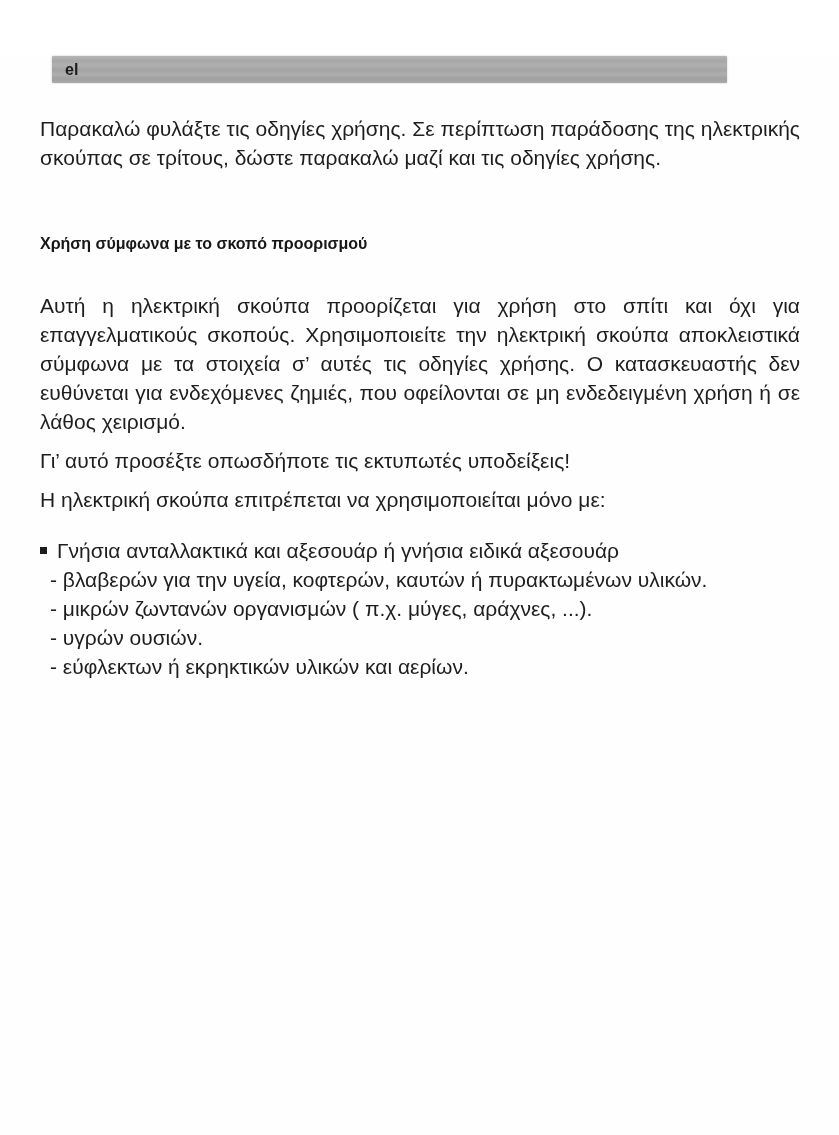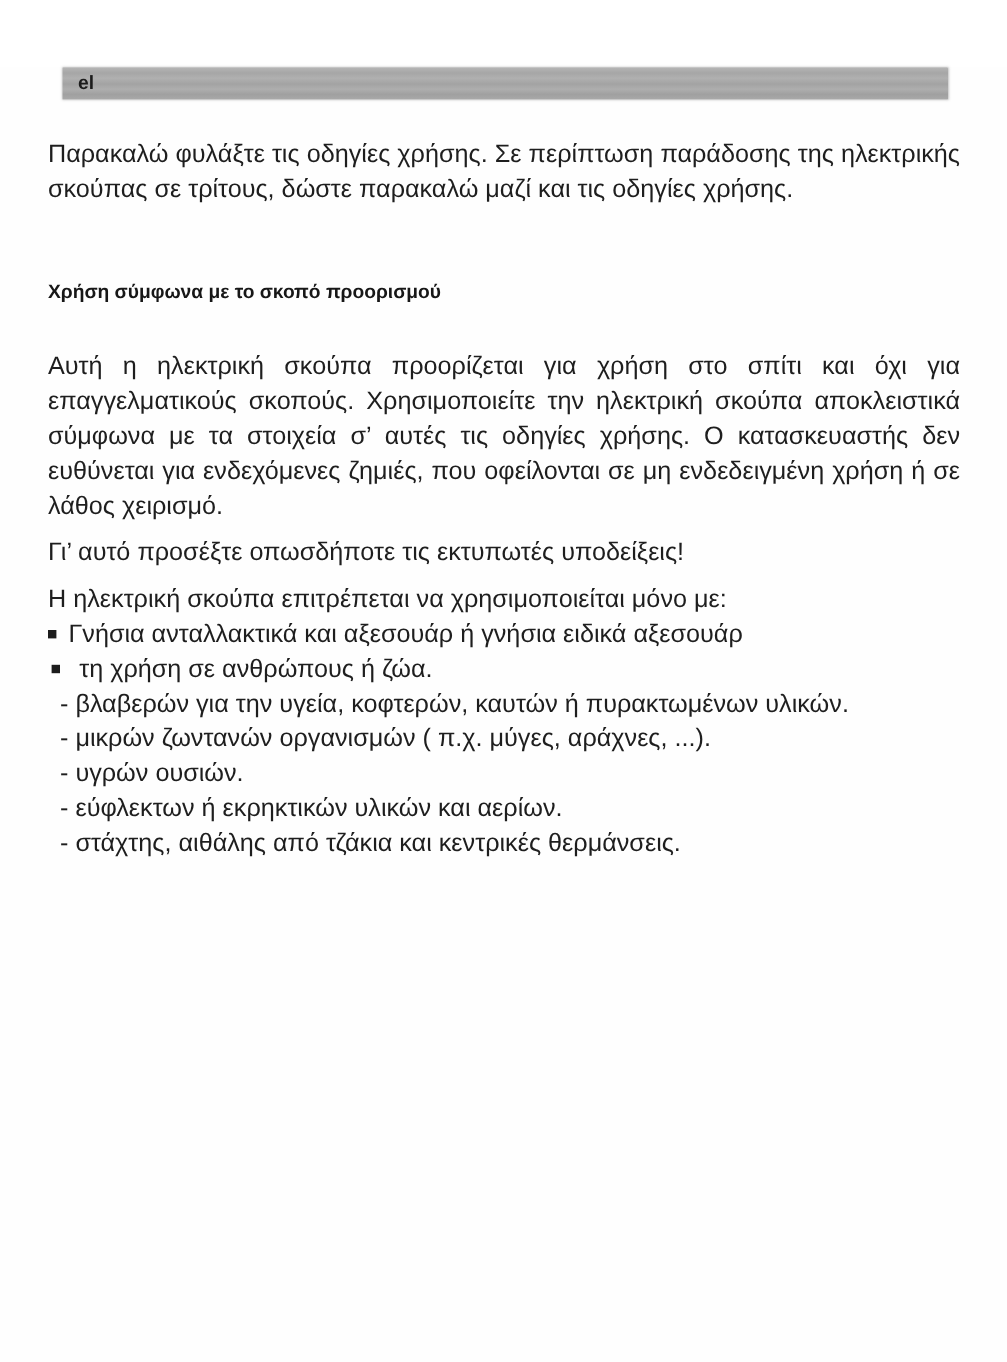--- a/index.html
+++ b/index.html
@@ -13,21 +13,21 @@
     color: #1e1e1e;
   }
   .page {
     width: 839px;
     height: 1135px;
     background: #fefefe;
   }
   
   .lang-bar {
     margin: 56px 0 0 52px;
-    width: 738px;
+    width: 675px;
     height: 27px;
     background: linear-gradient(180deg,
       #b6b6b6 0%, #a6a6a6 18%, #b0b0b0 34%, #a3a3a3 52%,
       #aeaeae 68%, #a0a0a0 84%, #a9a9a9 100%);
     border-radius: 1px;
     display: flex;
     align-items: center;
     box-shadow: 0 0 2px rgba(120,120,120,.45);
   }
   .lang-label {
@@ -60,20 +60,21 @@
     margin-top: 6px;
     font-weight: bold;
     color: #171717;
     text-align: justify;
   }
   
   .sq-item {
     position: relative;
     padding-left: 26px;
     text-align: left;
+    margin-top: 22px;
   }
   .sq-item::before {
     content: "";
     position: absolute;
     left: 3px;
     top: 11px;
     width: 7px;
     height: 7px;
     background: #1c1c1c;
   }
@@ -104,22 +105,20 @@
 
     <p class="para p-use">Αυτή η ηλεκτρική σκούπα προορίζεται για χρήση στο σπίτι και όχι για επαγγελματικούς σκοπούς. Χρησιμοποιείτε την ηλεκτρική σκούπα αποκλειστικά σύμφωνα με τα στοιχεία σ’ αυτές τις οδηγίες χρήσης. Ο κατασκευαστής δεν ευθύνεται για ενδεχόμενες ζημιές, που οφείλονται σε μη ενδεδειγμένη χρήση ή σε λάθος χειρισμό.</p>
 
     <p class="para p-attention">Γι’ αυτό προσέξτε οπωσδήποτε τις εκτυπωτές υποδείξεις!</p>
 
     <p class="para p-permitted">Η ηλεκτρική σκούπα επιτρέπεται να χρησιμοποιείται μόνο με:</p>
 
     <div class="sq-item tight">Γνήσια ανταλλακτικά και αξεσουάρ ή γνήσια ειδικά αξεσουάρ</div>
 
 
-    <div class="sq-item">τη χρήση σε ανθρώπους ή ζώα.</div>
 
     <div class="dash-item">βλαβερών για την υγεία, κοφτερών, καυτών ή πυρακτωμένων υλικών.</div>
     <div class="dash-item">μικρών ζωντανών οργανισμών ( π.χ. μύγες, αράχνες, ...).</div>
     <div class="dash-item">υγρών ουσιών.</div>
     <div class="dash-item">εύφλεκτων ή εκρηκτικών υλικών και αερίων.</div>
-    <div class="dash-item">στάχτης, αιθάλης από τζάκια και κεντρικές θερμάνσεις.</div>
 
   </div>
 </div>
 
 </body></html>

